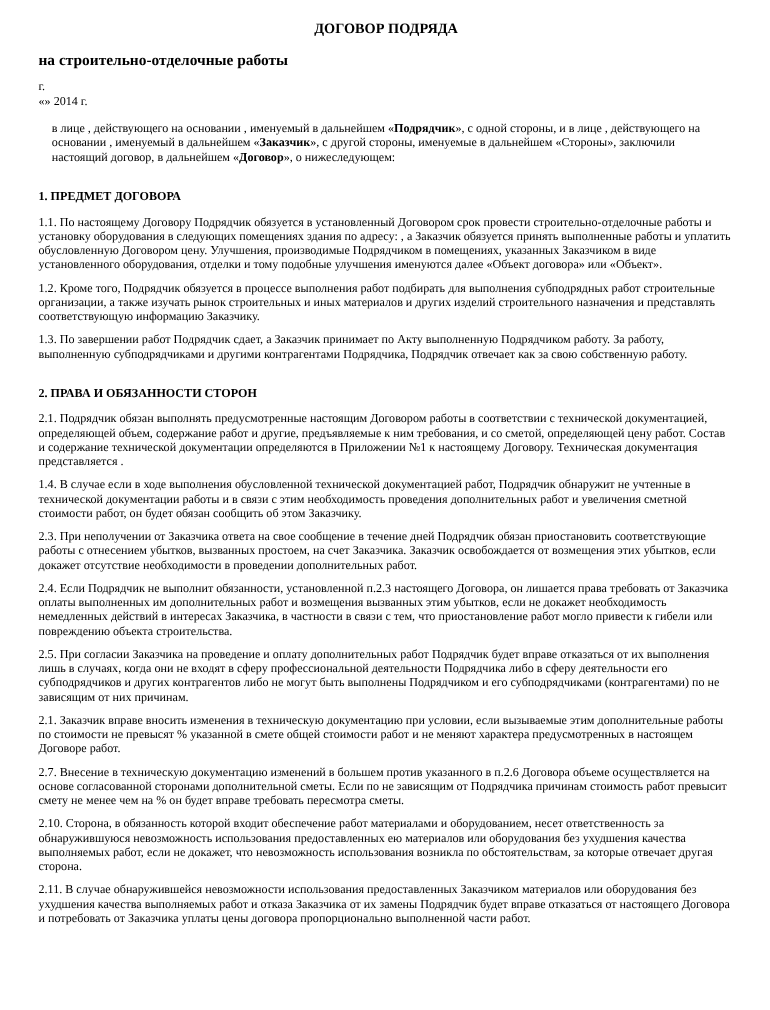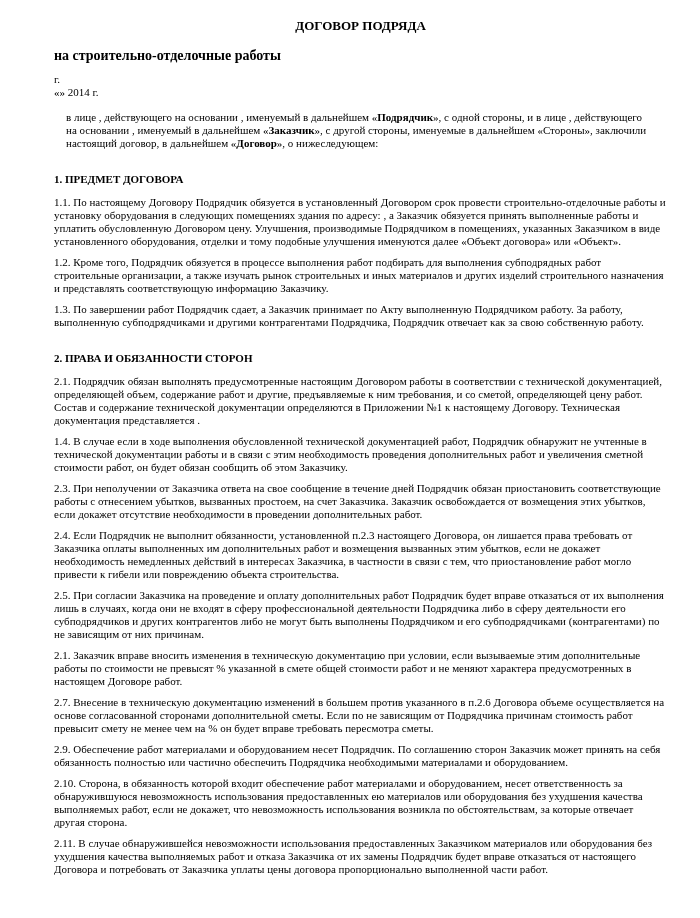--- a/index.html
+++ b/index.html
@@ -4,21 +4,21 @@
 <style>
   html, body {
     margin: 0;
     padding: 0;
     background: #ffffff;
   }
   .page {
     width: 700px;
     min-height: 918px;
     box-sizing: border-box;
-    padding: 12px 33px 8px 54px;
+    padding: 12px 33px 8px 35px;
     background: #ffffff;
     color: #000000;
     font-family: "Liberation Serif", "DejaVu Serif", serif;
     font-size: 11px;
     line-height: 13px;
     text-align: left;
   }
   .doc-title {
     text-align: center;
     font-weight: bold;
@@ -72,17 +72,16 @@
 
   <h3 class="section-heading">2. ПРАВА И ОБЯЗАННОСТИ СТОРОН</h3>
 
   <p class="clause">2.1. Подрядчик обязан выполнять предусмотренные настоящим Договором работы в соответствии с технической документацией, определяющей объем, содержание работ и другие, предъявляемые к ним требования, и со сметой, определяющей цену работ. Состав и содержание технической документации определяются в Приложении №1 к настоящему Договору. Техническая документация представляется .</p>
   <p class="clause">1.4. В случае если в ходе выполнения обусловленной технической документацией работ, Подрядчик обнаружит не учтенные в технической документации работы и в связи с этим необходимость проведения дополнительных работ и увеличения сметной стоимости работ, он будет обязан сообщить об этом Заказчику.</p>
   <p class="clause">2.3. При неполучении от Заказчика ответа на свое сообщение в течение дней Подрядчик обязан приостановить соответствующие работы с отнесением убытков, вызванных простоем, на счет Заказчика. Заказчик освобождается от возмещения этих убытков, если докажет отсутствие необходимости в проведении дополнительных работ.</p>
   <p class="clause">2.4. Если Подрядчик не выполнит обязанности, установленной п.2.3 настоящего Договора, он лишается права требовать от Заказчика оплаты выполненных им дополнительных работ и возмещения вызванных этим убытков, если не докажет необходимость немедленных действий в интересах Заказчика, в частности в связи с тем, что приостановление работ могло привести к гибели или повреждению объекта строительства.</p>
   <p class="clause">2.5. При согласии Заказчика на проведение и оплату дополнительных работ Подрядчик будет вправе отказаться от их выполнения лишь в случаях, когда они не входят в сферу профессиональной деятельности Подрядчика либо в сферу деятельности его субподрядчиков и других контрагентов либо не могут быть выполнены Подрядчиком и его субподрядчиками (контрагентами) по не зависящим от них причинам.</p>
   <p class="clause">2.1. Заказчик вправе вносить изменения в техническую документацию при условии, если вызываемые этим дополнительные работы по стоимости не превысят % указанной в смете общей стоимости работ и не меняют характера предусмотренных в настоящем Договоре работ.</p>
   <p class="clause">2.7. Внесение в техническую документацию изменений в большем против указанного в п.2.6 Договора объеме осуществляется на основе согласованной сторонами дополнительной сметы. Если по не зависящим от Подрядчика причинам стоимость работ превысит смету не менее чем на % он будет вправе требовать пересмотра сметы.</p>
-  <p class="clause">2.9. Обеспечение работ материалами и оборудованием несет Подрядчик. По соглашению сторон Заказчик может принять на себя обязанность полностью или частично обеспечить Подрядчика необходимыми материалами и оборудованием.</p>
   <p class="clause">2.10. Сторона, в обязанность которой входит обеспечение работ материалами и оборудованием, несет ответственность за обнаружившуюся невозможность использования предоставленных ею материалов или оборудования без ухудшения качества выполняемых работ, если не докажет, что невозможность использования возникла по обстоятельствам, за которые отвечает другая сторона.</p>
   <p class="clause">2.11. В случае обнаружившейся невозможности использования предоставленных Заказчиком материалов или оборудования без ухудшения качества выполняемых работ и отказа Заказчика от их замены Подрядчик будет вправе отказаться от настоящего Договора и потребовать от Заказчика уплаты цены договора пропорционально выполненной части работ.</p>
 
 </div>
 
 </body></html>

